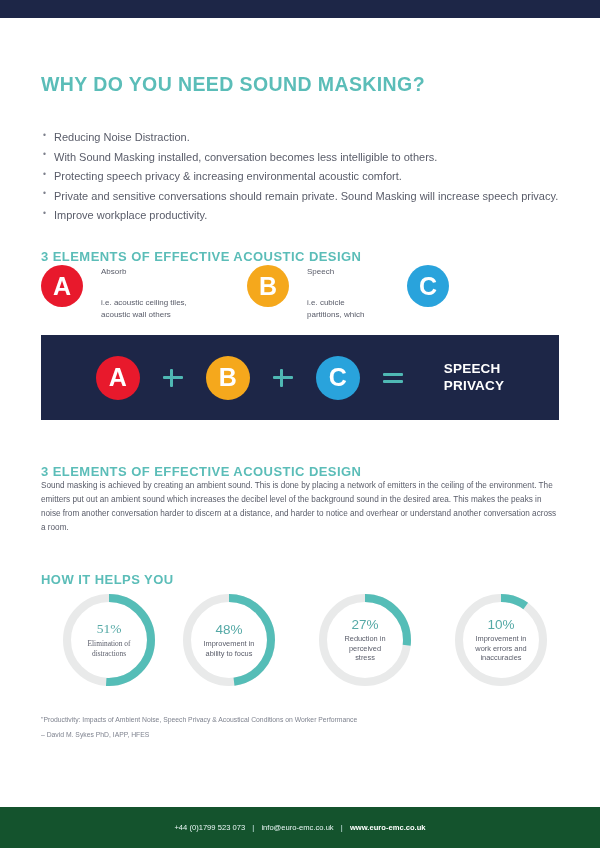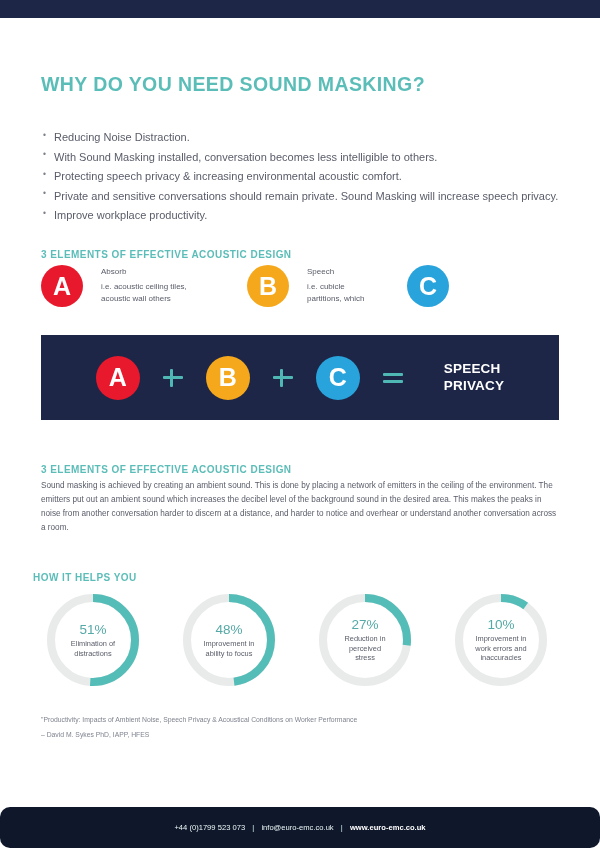--- a/index.html
+++ b/index.html
@@ -31,42 +31,42 @@
     padding-left: 13px; margin-bottom: 7.5px;
     font-size: 11px; color: #595c69; line-height: 1.1;
   }
   .bullets li:before {
     content: "•"; position: absolute; left: 2px; top: -0.5px;
     color: #7d808c; font-size: 8.5px;
   }
 
   
   .kicker {
-    font-size: 10px; font-weight: bold; color: #5bbdb8;
+    font-size: 13px; font-weight: bold; color: #5bbdb8;
     letter-spacing: 0.45px;
   }
   .kicker-1 { position: absolute; left: 41px; top: 249px; }
   .kicker-2 { position: absolute; left: 41px; top: 464px; }
-  .kicker-3 { position: absolute; left: 33px; top: 572px; }
+  .kicker-3 { position: absolute; left: 41px; top: 572px; }
 
   
   .abc-row { position: absolute; left: 41px; top: 265px; width: 518px; height: 52px; }
   .abc-item { position: absolute; top: 0; width: 170px; height: 52px; }
   .abc-item.i0 { left: 0; }
   .abc-item.i1 { left: 206px; }
   .abc-item.i2 { left: 366px; }
   .abc-badge {
     position: absolute; left: 0; top: 0;
     width: 42px; height: 42px; border-radius: 50%;
     color: #fff; font-weight: bold; font-size: 25px;
     display: flex; align-items: center; justify-content: center;
     line-height: 1;
   }
   .abc-texts { position: absolute; left: 60px; top: 2px; }
-  .abc-head { font-size: 8px; color: #595c69; margin-bottom: 5px; }
+  .abc-head { font-size: 8px; color: #595c69; margin-bottom: 21px; }
   .abc-sub { font-size: 8px; color: #595c69; line-height: 1.5; }
 
   
   .banner {
     position: absolute; left: 41px; top: 335px;
     width: 518px; height: 85px; background: #1d2647;
     display: flex; align-items: center; justify-content: center;
     gap: 22px;
   }
   .eq-circle {
@@ -89,41 +89,41 @@
 
   
   .para {
     position: absolute; left: 41px; top: 479px; width: 518px;
     font-size: 8.2px; color: #595c69; line-height: 1.72;
   }
 
   
   .donut-row { position: absolute; left: 41px; top: 594px; width: 518px; height: 100px; }
   .donut-cell { position: absolute; top: 0; width: 92px; height: 92px; }
-  .donut-cell.d0 { left: 6px; }
+  .donut-cell.d0 { left: 22px; font-family: Liberation Serif, serif; }
   .donut-cell.d1 { left: 142px; }
   .donut-cell.d2 { left: 278px; }
   .donut-cell.d3 { left: 414px; }
   .donut-cell svg { position: absolute; left: 0; top: 0; }
   .donut-label {
     position: absolute; left: 0; top: 0; width: 92px; height: 92px;
     display: flex; flex-direction: column; align-items: center;
     justify-content: center; text-align: center;
   }
   .donut-pct { font-size: 13.5px; color: #55a9a6; font-weight: normal; margin-bottom: 2px; }
   .donut-cap { font-size: 7.4px; color: #595c69; line-height: 1.35; }
 
   
   .footnote { position: absolute; left: 41px; top: 716px; font-size: 6.8px; color: #7f838f; }
   .footnote .l2 { margin-top: 8px; }
 
   
   .footer {
     position: absolute; left: 0; top: 807px; width: 600px; height: 41px;
-    background: #0f172a; display: flex; align-items: center; justify-content: center; border-radius: 10px;
+    background: #14532d; display: flex; align-items: center; justify-content: center;
   }
   .footer-text { font-size: 7.6px; color: #eaf7f6; }
   .footer-text .sep { margin: 0 5px; color: #cfeceb; }
   .footer-text .site { font-weight: bold; color: #ffffff; }
 </style>
 </head>
 <body>
 
 <div class="page">
 

